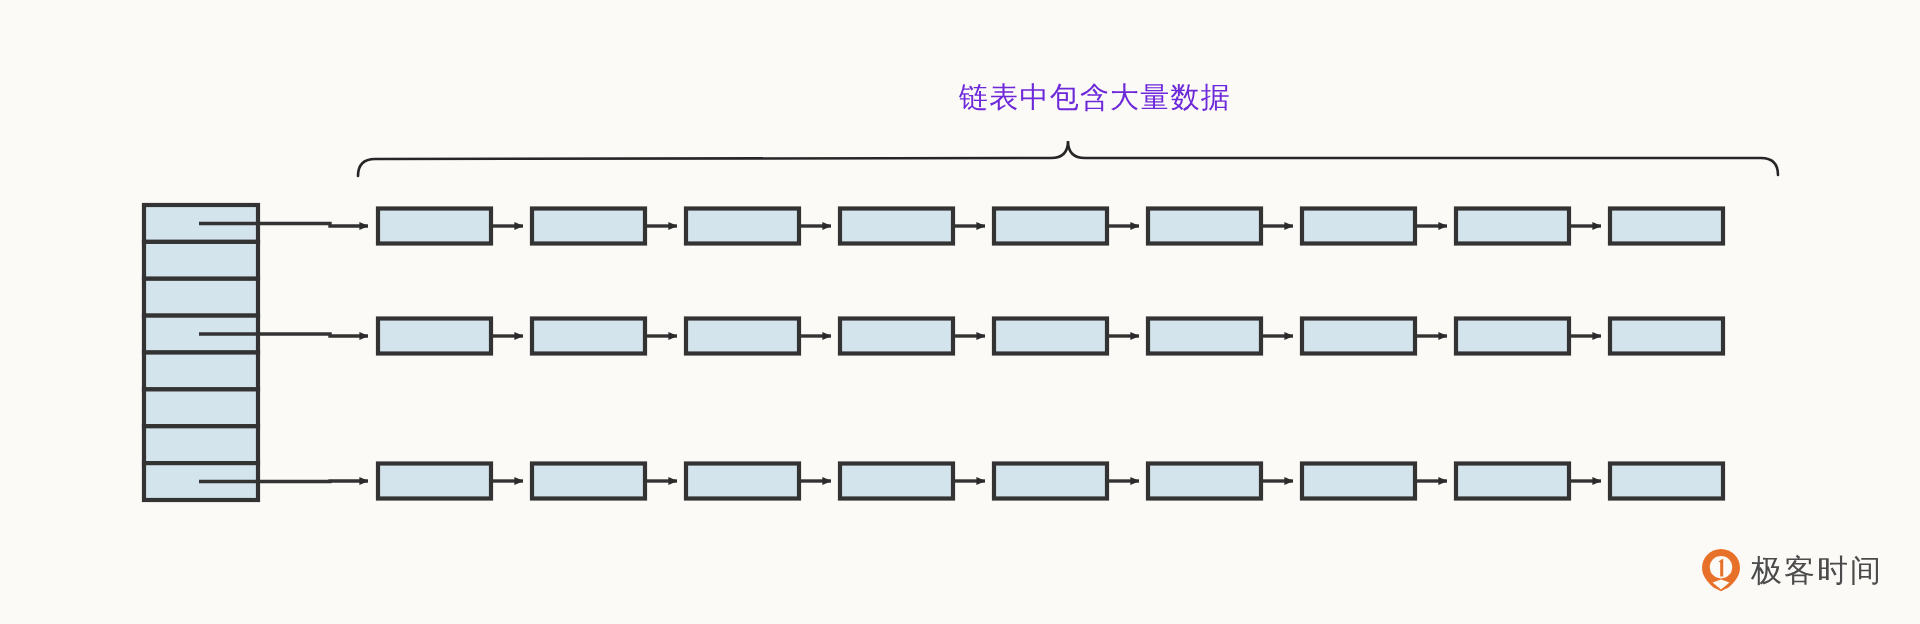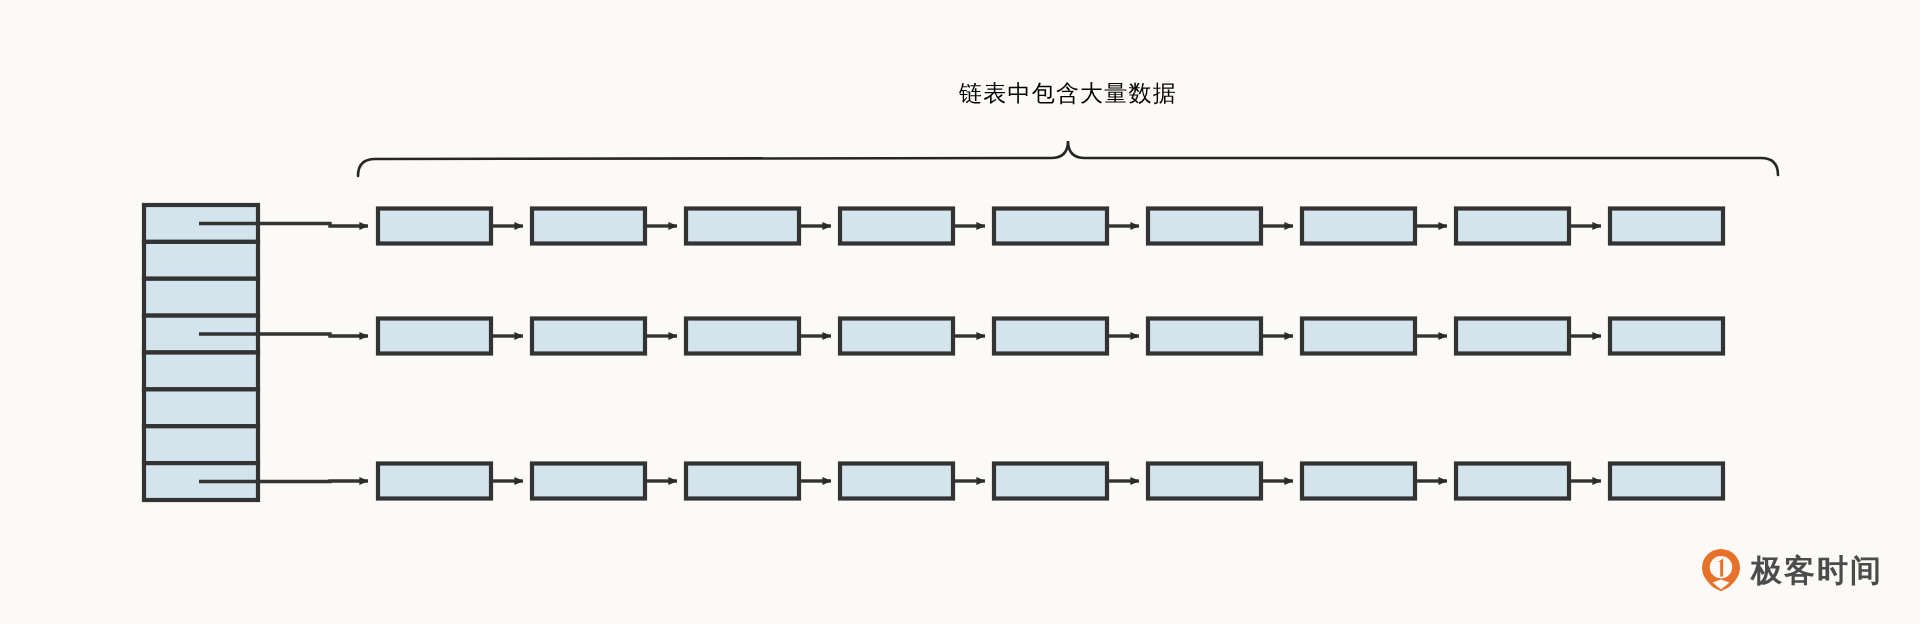--- a/index.html
+++ b/index.html
@@ -18,43 +18,43 @@
     position: absolute;
     left: 0;
     top: 0;
     width: 1920px;
     height: 624px;
   }
   .caption-inner {
     position: absolute;
     left: 950px;
     top: 78px;
-    font-size: 23px;
-    color: #000000;
+    font-size: 29px;
+    color: #6d28d9;
     letter-spacing: 1.2px;
     white-space: nowrap;
     font-family: "DejaVu Sans", "Liberation Sans", sans-serif;
   }
   .logo {
     position: absolute;
     left: 1700px;
     top: 548px;
     display: flex;
     align-items: center;
     gap: 9px;
   }
   .logo-mark {
     width: 42px;
     height: 44px;
     position: relative;
     flex: 0 0 auto;
   }
   .logo-text {
     font-size: 31px;
-    font-weight: bold;
+    font-weight: normal;
     color: #4b4b4b;
     letter-spacing: 2px;
     font-family: "DejaVu Sans", "Liberation Sans", sans-serif;
     line-height: 1;
     text-align: center;
   }
 </style>
 </head>
 <body>
 

